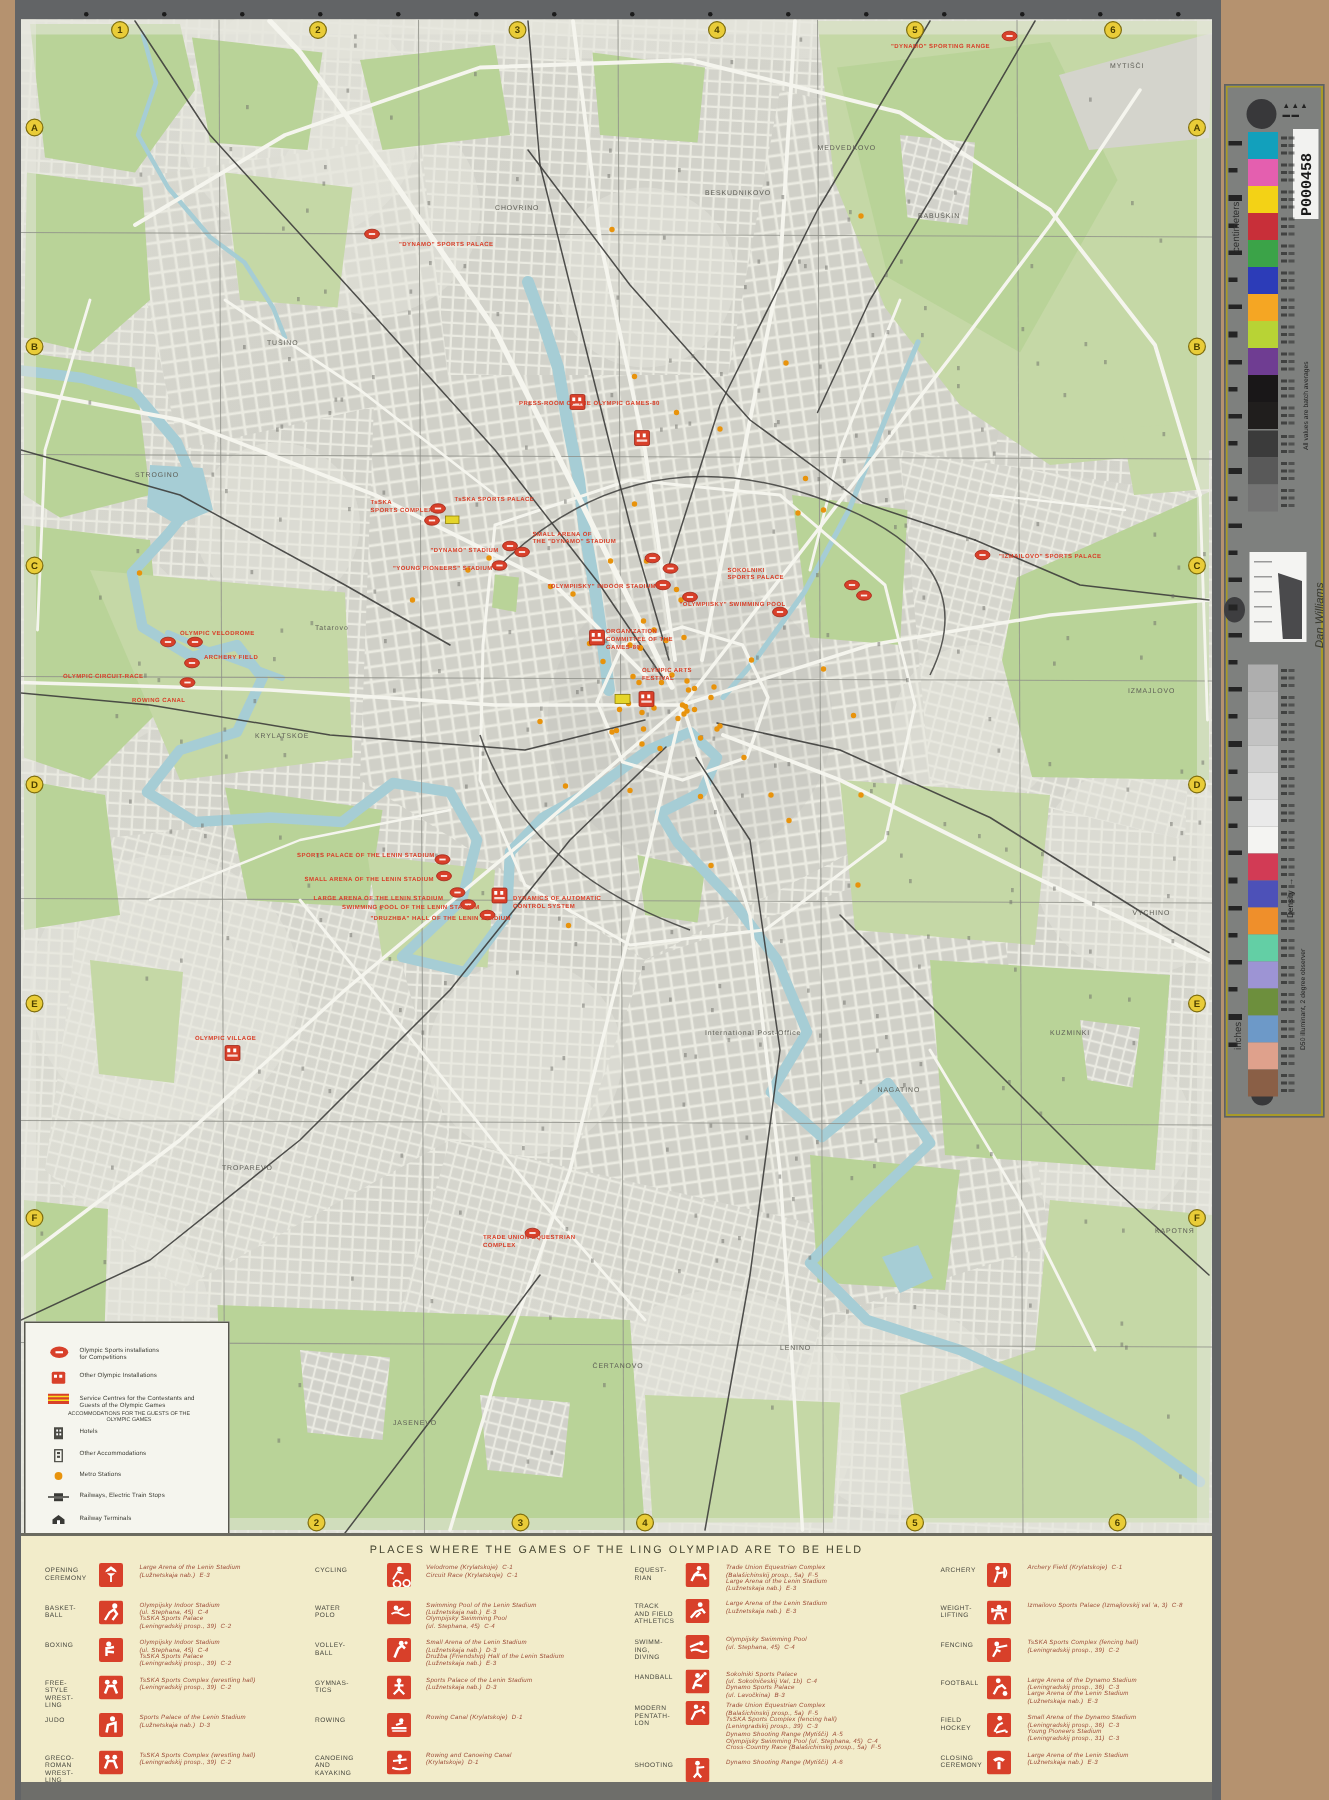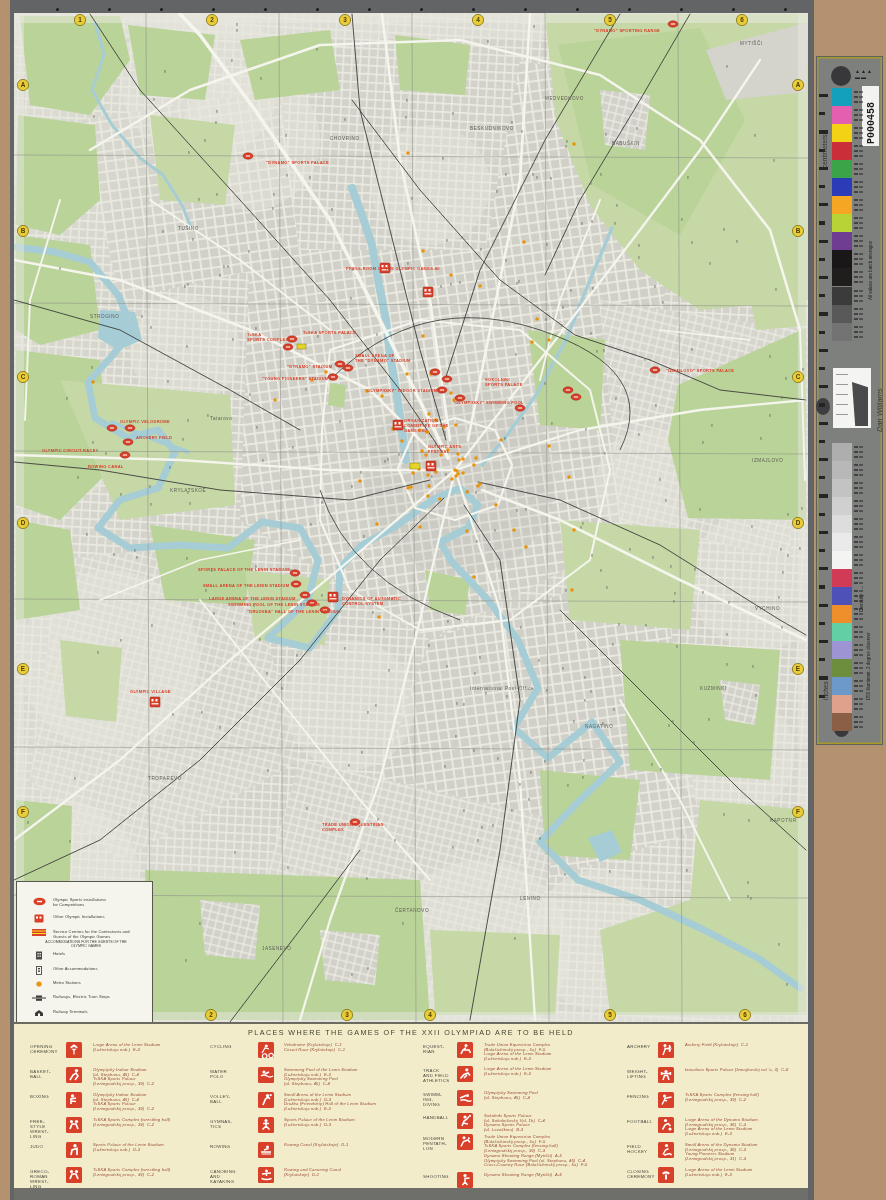--- a/index.html
+++ b/index.html
@@ -886,21 +886,21 @@
           <path d="M1 7 L1 4 L5 1 L9 4 L9 7 Z" fill="#3a3a36"></path>
           <rect x="4" y="4.5" width="2" height="2.5" fill="#fff"></rect>
         </svg>
       </div>
       <div style="position:absolute;left:36px;top:128px;width:96px;font-size:4.1px;color:#3c3c34;letter-spacing:0.1px">
         <div style="line-height:4.5px">Railway Terminals</div>
       </div>
 </div>
 <div style="z-index:5;position:absolute;left:0;top:0">
       <div style="position:absolute;left:14px;top:1022px;width:794px;height:166px;background:#f2ecca;border-top:2px solid #6b6b60"></div>
-      <div style="position:absolute;left:14px;top:1028px;width:794px;text-align:center;font-size:7.2px;font-weight:normal;letter-spacing:1.4px;color:#43432f;z-index:5">PLACES WHERE THE GAMES OF THE XXII OLYMPIAD ARE TO BE HELD</div>
+      <div style="position:absolute;left:14px;top:1028px;width:794px;text-align:center;font-size:7.2px;font-weight:normal;letter-spacing:1.4px;color:#43432f;z-index:5">PLACES WHERE THE GAMES OF THE LING OLYMPIAD ARE TO BE HELD</div>
       <div style="position:absolute;left:30px;top:1044px;width:34px;font-size:4.4px;line-height:5px;color:#4a4a40;letter-spacing:0.3px">OPENING<br>CEREMONY</div>
       <div style="position:absolute;left:66px;top:1042px;width:16px;height:16px">
         <svg width="16" height="16" style="position:absolute;left:0;top:0">
           <rect width="16" height="16" rx="1.5" fill="#d8402a"></rect>
           <g fill="#fff">
             <path d="M8 2.2 C6 3.6 4.6 4.4 4.2 6.2 C6 5.8 7 5.4 8 4.4 C9 5.4 10 5.8 11.8 6.2 C11.4 4.4 10 3.6 8 2.2 Z"></path>
             <path d="M5.2 6.8 L10.8 6.8 L8.6 8.6 L8.6 12.6 L7.4 12.6 L7.4 8.6 Z"></path>
           </g>
         </svg>
       </div>

